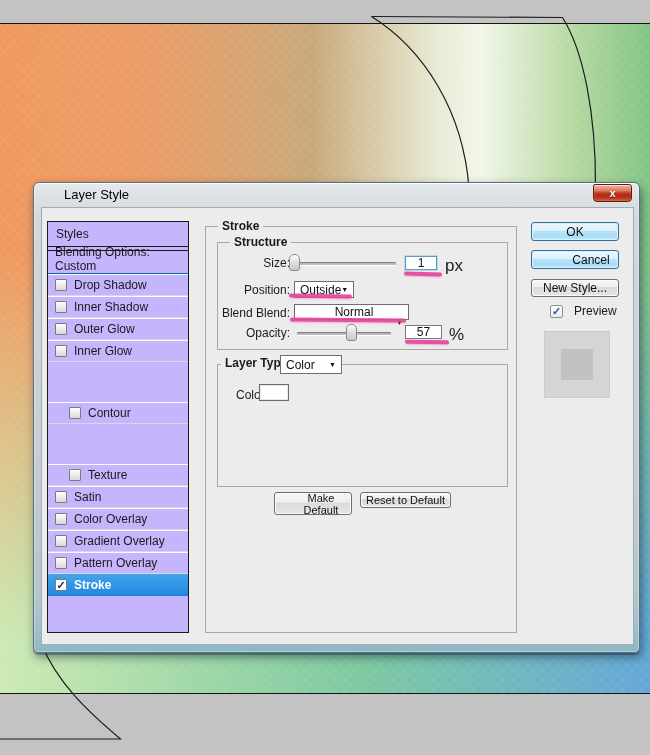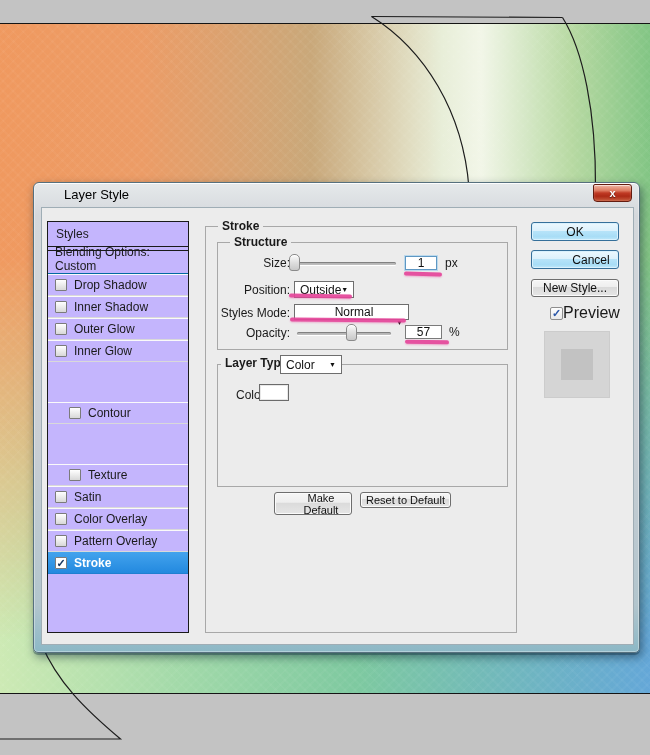--- a/index.html
+++ b/index.html
@@ -102,21 +102,21 @@
     border:1px solid #8a8a8a;border-radius:5px 5px 3px 3px;
     background:linear-gradient(to bottom,#fcfcfc,#dfdfdf 50%,#c8c8c8);
     box-shadow:inset 0 1px 0 #fff;cursor:pointer;
   }
   .num-input{
     position:absolute;box-sizing:border-box;font-family:"Liberation Sans",sans-serif;
     font-size:12px;text-align:center;color:#111;background:#fff;padding:0;
   }
   .focused{border:1px solid #5e97c3;box-shadow:0 0 0 1px #bcd9ec;}
   .plain{border:1px solid #7a7a7a;}
-  .unit{position:absolute;font-size:12px;color:#1a1a1a;}
+  .unit{position:absolute;font-size:17px;color:#1a1a1a;}
   .dropdown{
     position:absolute;box-sizing:border-box;background:#fff;border:1px solid #6e6e6e;
     font-size:12px;color:#111;display:flex;align-items:center;cursor:pointer;
     padding-left:5px;
   }
   .dd-arrow{margin-left:auto;margin-right:5px;font-size:7px;color:#111;line-height:1;}
 
   .swatch{
     position:absolute;box-sizing:border-box;background:#fff;border:1px solid #6b6b6b;
     box-shadow:inset 0 0 0 1px #e8e8e8;cursor:pointer;
@@ -135,21 +135,21 @@
     box-shadow:inset 0 0 0 1px #d9f1fd;
     font-size:12px;color:#0d0d0d;text-align:center;cursor:pointer;
     display:flex;align-items:center;justify-content:center;
   }
   .preview-row{position:absolute;left:508px;top:96px;display:flex;align-items:center;}
   .pv-cb{
     width:13px;height:13px;box-sizing:border-box;border:1px solid #8e8e8e;border-radius:2px;
     background:linear-gradient(to bottom,#fefefe,#e9e9e9);
     font-size:11px;line-height:11px;text-align:center;color:#2b57a8;font-weight:bold;cursor:pointer;
   }
-  .pv-label{font-size:16px;color:#1a1a1a;margin-left:0;}
+  .pv-label{font-size:12px;color:#1a1a1a;margin-left:11px;}
   .preview-box{position:absolute;left:502px;top:123px;width:66px;height:67px;background:#d5d5d5;
     box-shadow:inset 0 0 0 1px #cccccc;}
   .preview-inner{position:absolute;left:17px;top:18px;width:32px;height:31px;background:#c2c2c2;}
 
   .pink{
     position:absolute;height:4px;border-radius:3px;background:#e5459a;opacity:.92;
     box-shadow:0 1px 2px rgba(229,69,154,.4);z-index:6;pointer-events:none;
   }
 </style>
 </head>
@@ -208,20 +208,24 @@
           <div class="side-row">
             <span class="cb"></span>
             <span class="side-label">Satin</span>
           </div>
           <div class="side-row">
             <span class="cb"></span>
             <span class="side-label">Color Overlay</span>
           </div>
           <div class="side-row">
             <span class="cb"></span>
+            <span class="side-label">Gradient Overlay</span>
+          </div>
+          <div class="side-row">
+            <span class="cb"></span>
             <span class="side-label">Pattern Overlay</span>
           </div>
           <div class="side-row selected">
             <span class="cb on">✓</span>
             <span class="side-label">Stroke</span>
           </div>
         </div>
     </div>
 
     <div class="panel">
@@ -236,21 +240,21 @@
         </div>
         <input class="num-input focused" style="left: 187px; top: 13px; width: 32px; height: 14px;" value="1">
         <span class="unit" style="left:227px;top:13px;">px</span>
 
         <span class="flabel" style="left:0;top:40px;">Position:</span>
         <div class="dropdown" style="left:76px;top:38px;width:60px;height:17px;">
           <span>Outside</span>
           <span class="dd-arrow">▼</span>
         </div>
 
-        <span class="flabel" style="left:0;top:63px;">Styles Mode:</span>
+        <span class="flabel" style="left:0;top:63px;">Blend Blend:</span>
         <div class="dropdown" style="left:76px;top:61px;width:115px;height:16px;flex-direction:column;">
           <span>Normal</span>
           <span class="dd-arrow">▼</span>
         </div>
 
         <span class="flabel" style="left:0;top:83px;">Opacity:</span>
         <div class="track" style="left:79px;top:89px;width:94px;">
           <div class="thumb" style="left: calc(57% - 5px);"></div>
         </div>
         <input class="num-input plain" style="left: 187px; top: 82px; width: 37px; height: 14px;" value="57">

